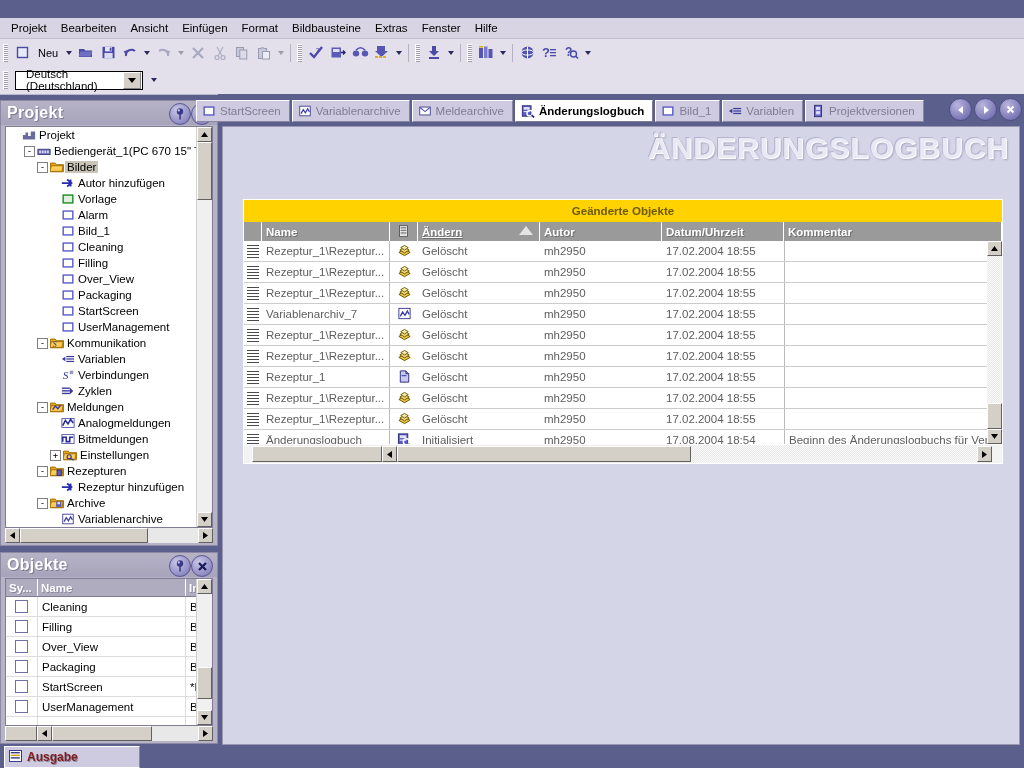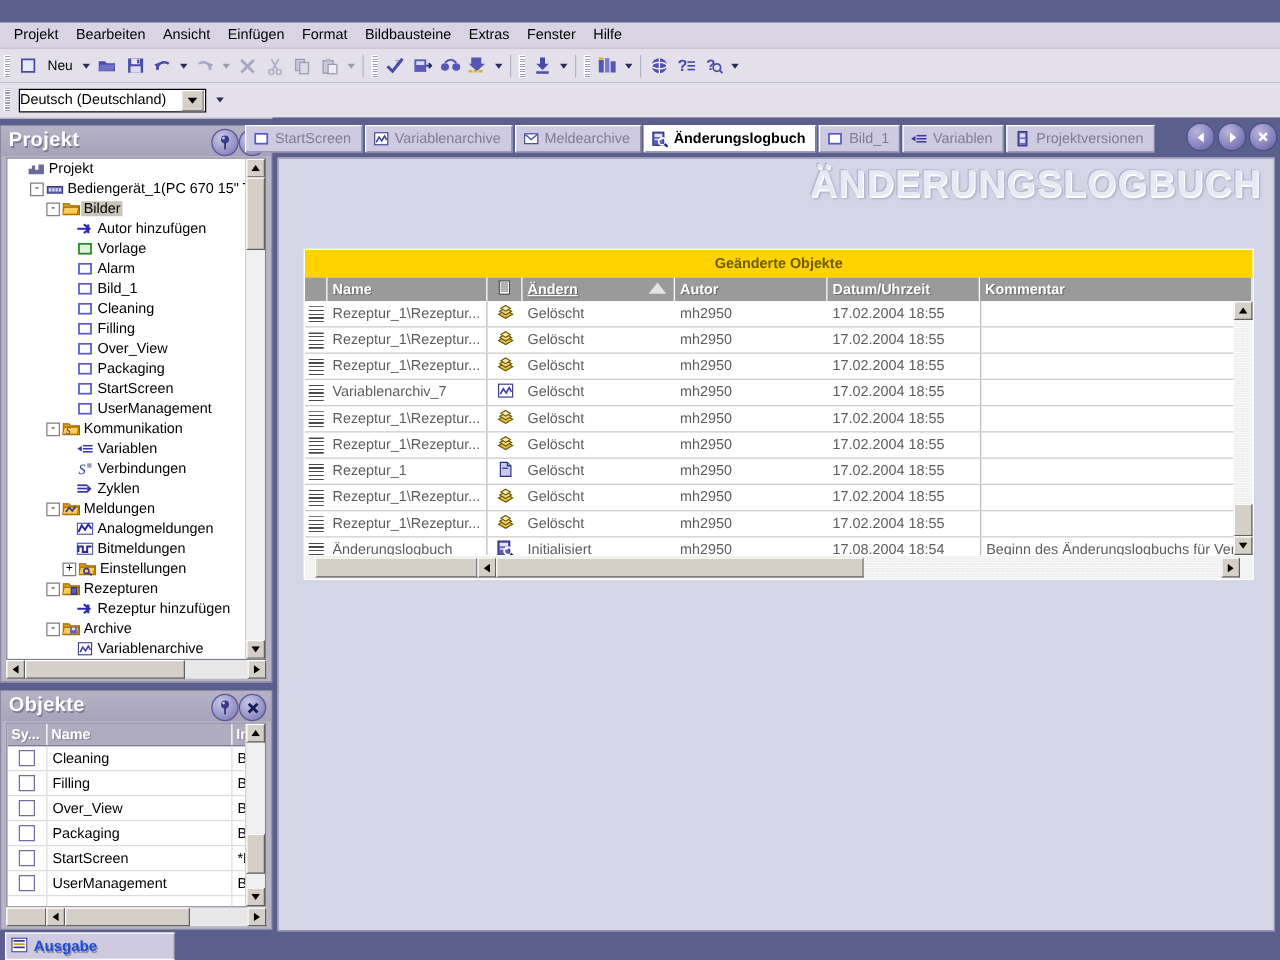--- a/index.html
+++ b/index.html
@@ -41,22 +41,22 @@
     background:repeating-linear-gradient(to bottom,#fff 0 1px,#a09cb0 1px 2px);
     border-left:1px solid #fff;}
   .tbtn{width:22px;height:21px;display:flex;align-items:center;justify-content:center;
     position:relative;}
   .tbtn.txt{width:auto;padding:0 5px;font-size:11px;color:#000;}
   .arrow-dn{width:0;height:0;border-left:3px solid transparent;border-right:3px solid transparent;
     border-top:4px solid #2a2a5a;margin:0 3px;}
   .arrow-dn.dim{border-top-color:#9b9bb0;}
   .sep{width:1px;height:18px;background:#b6b2c4;margin:0 3px;}
   .combo{
-    width:150px;height:19px;background:#fff;border:1px solid #000;
-    display:flex;align-items:center;font-size:11.5px;color:#000;padding-left:0;
+    width:128px;height:19px;background:#fff;border:1px solid #000;
+    display:flex;align-items:center;font-size:11.5px;color:#000;padding-left:10px;
     box-sizing:border-box;margin-left:4px;}
   .combo .cb-txt{flex:1;}
   .combo .cb-btn{width:16px;height:15px;margin-right:1px;background:#d4d0c8;
     border:1px solid #fff;border-right-color:#808080;border-bottom-color:#808080;
     display:flex;align-items:center;justify-content:center;}
 
   
   .panel{position:absolute;background:#b8b4c8;border:1px solid #8d89a3;box-sizing:border-box;}
   .panel-hd{height:24px;background:linear-gradient(to bottom,#b6b2c6,#a7a3ba);
     display:flex;align-items:center;padding-left:6px;position:relative;}
@@ -138,21 +138,21 @@
   .rowhandle{background:repeating-linear-gradient(to bottom,#4a4a4a 0 1px,#fff 1px 3px);
     width:12px;height:13px;margin-left:3px;}
   .ctrl-vsb{position:absolute;right:0;top:41px;bottom:19px;width:15px;
     background:repeating-conic-gradient(#e9e9e9 0% 25%,#fafafa 0% 50%) 0 0/2px 2px;}
   .ctrl-hsb{position:absolute;left:0;right:0;bottom:0;height:18px;background:#eee;display:flex;align-items:center;}
 
   .statusbar{position:absolute;left:0;bottom:0;width:1024px;height:22px;background:#5b5f8c;}
   .outtab{position:absolute;left:4px;bottom:0;width:130px;height:20px;
     background:#cecadf;border:1px solid #fff;border-right-color:#8a86a2;
     display:flex;align-items:center;padding-left:4px;}
-  .outtab .ot{font-size:12px;font-weight:bold;color:#1d4ed8;text-shadow:1px 1px 0 #8b879f;margin-left:5px;}
+  .outtab .ot{font-size:12px;font-weight:bold;color:#7f1d1d;text-shadow:1px 1px 0 #8b879f;margin-left:5px;}
 </style>
 </head>
 <body>
 
 <div class="app">
 
 
   <div class="menubar">
     <span>Projekt</span>
     <span>Bearbeiten</span>

